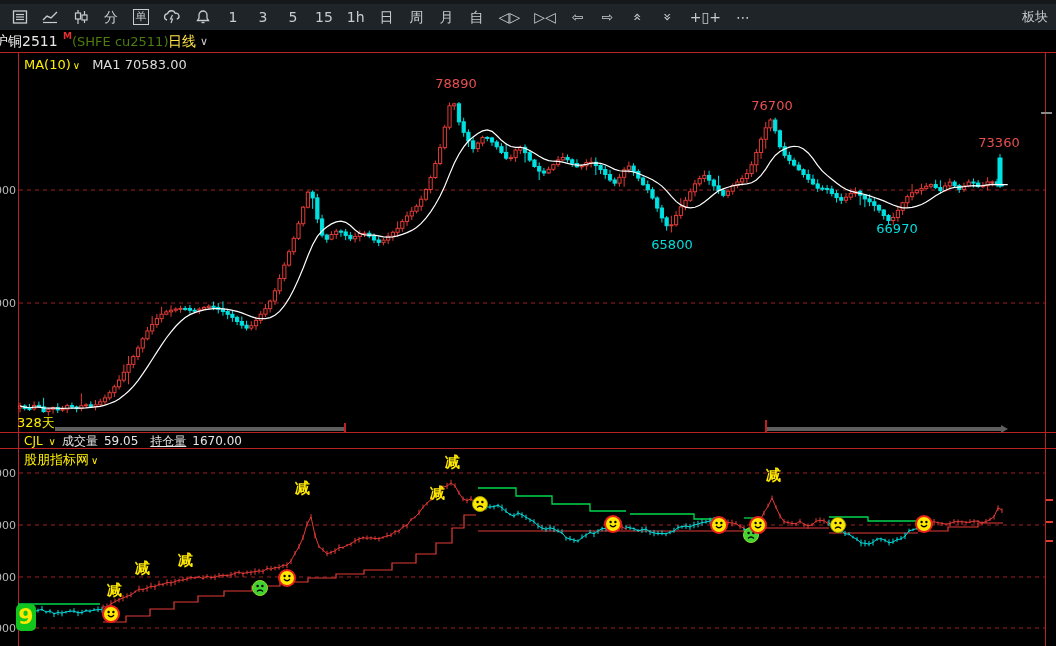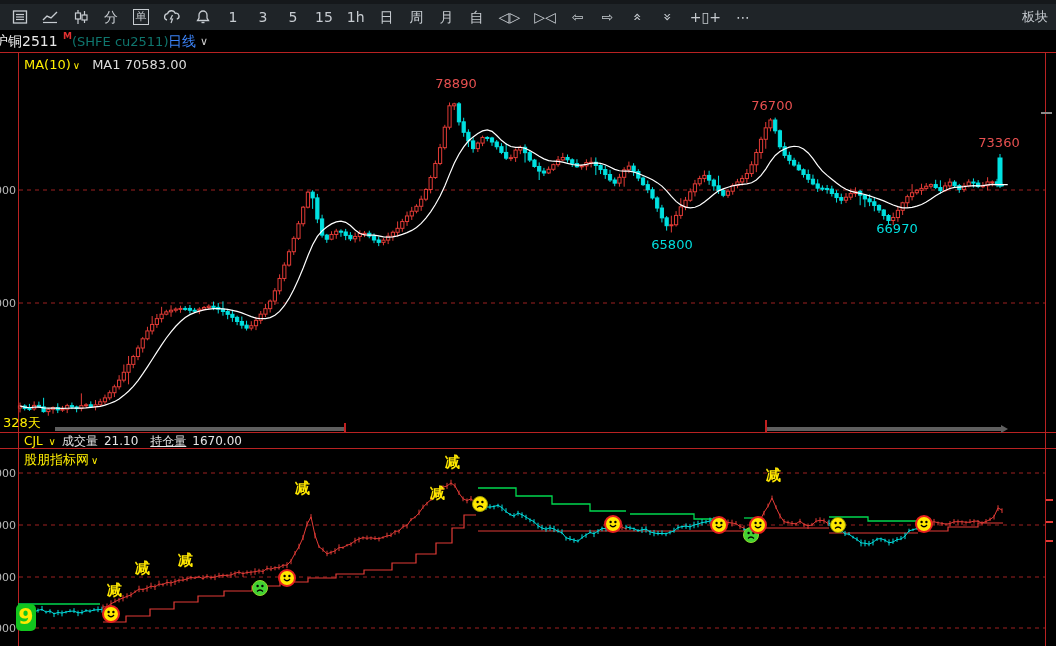--- a/index.html
+++ b/index.html
@@ -12,32 +12,32 @@
   .tbi{color:#c7ccd1;font-size:14px;line-height:16px;min-width:16px;height:16px;text-align:center;
        display:inline-flex;align-items:center;justify-content:center;}
   .tbi svg{display:block;}
   .tbi.boxed{border:1px solid #c7ccd1;font-size:11px;min-width:14px;height:14px;}
   .tbi.rot{transform:rotate(90deg);}
   #board-label{margin-left:auto;margin-right:8px;color:#c7ccd1;font-size:13px;}
   
   #titlebar{left:0;top:30px;width:888px;height:22px;color:#e8e8e8;font-size:14px;}
   #titlebar .sym{position:absolute;left:-6px;top:3px;}
   #titlebar .sup{position:absolute;left:63px;top:1px;color:#e03030;font-size:9px;font-weight:bold;}
-  #titlebar .code{position:absolute;left:72px;top:4px;font-size:13px;color:#0f766e;}
-  #titlebar .period{position:absolute;left:168px;top:3px;color:#3b82f6;}
+  #titlebar .code{position:absolute;left:72px;top:4px;font-size:13px;color:#4d7c0f;}
+  #titlebar .period{position:absolute;left:168px;top:3px;color:#fde047;}
   #titlebar .caret{position:absolute;left:200px;top:5px;color:#cfcfcf;font-size:11px;}
   
   .hline{height:1px;background:#b92222;}
   .vline{width:1px;background:#b92222;}
   
   #ma-row{left:24px;top:57px;font-size:13px;}
   #ma-row .ma{color:#ffee00;margin-top:44px;}
   #ma-row .caret{color:#ffee00;font-size:10px;padding:0 2px;}
   #ma-row .val{color:#dddddd;padding-left:10px;text-align:right;}
-  #days-label{left:3px;top:414px;color:#ffee00;font-size:13px;}
+  #days-label{left:17px;top:414px;color:#ffee00;font-size:13px;}
   
   .thumb{height:4px;background:#5f5f5f;top:427px;}
   .sb-tick{width:2px;background:#c02020;}
   #thumb2-arrow{left:1001px;top:425px;width:0;height:0;border-left:7px solid #5f5f5f;
                 border-top:4px solid transparent;border-bottom:4px solid transparent;}
   
   #cjl-row{left:24px;top:434px;font-size:12px;height:14px;display:flex;gap:6px;align-items:center;text-align:right;}
   #cjl-row .nm{color:#ffee00;}
   #cjl-row .caret{color:#ffee00;font-size:10px;}
   #cjl-row .wt{color:#e6e6e6;}
@@ -574,21 +574,21 @@
   <div id="thumb1" class="abs thumb" style="left: 55px; width: 290px;"></div>
   <div id="tick1" class="abs sb-tick" style="top: 423px; height: 9px; left: 344px;"></div>
   <div id="tick2" class="abs sb-tick" style="top: 420px; height: 12px; left: 765px;"></div>
   <div id="thumb2" class="abs thumb" style="left: 767px; width: 234px;"></div>
   <div id="thumb2-arrow" class="abs"></div>
 
   <div id="cjl-row" class="abs">
     <span class="nm">CJL</span>
       <span class="caret">∨</span>
     <span class="wt">成交量</span>
-    <span class="wt">21.10</span>
+    <span class="wt">59.05</span>
     <span class="wt" style="padding-left:6px;text-decoration:underline;">持仓量</span>
     <span class="wt">1670.00</span>
   </div>
 
   <svg id="sub-svg" class="abs" style="left:0;top:449px;" width="1056" height="197" viewBox="0 449 1056 197">
       <line x1="19" y1="473" x2="1045" y2="473" stroke="#9c2020" stroke-width="1" stroke-dasharray="4,4"></line>
       <text x="16" y="477" fill="#b9b9b9" font-size="11" text-anchor="end">000</text>
       <line x1="19" y1="525" x2="1045" y2="525" stroke="#9c2020" stroke-width="1" stroke-dasharray="4,4"></line>
       <text x="16" y="529" fill="#b9b9b9" font-size="11" text-anchor="end">000</text>
       <line x1="19" y1="577" x2="1045" y2="577" stroke="#9c2020" stroke-width="1" stroke-dasharray="4,4"></line>

